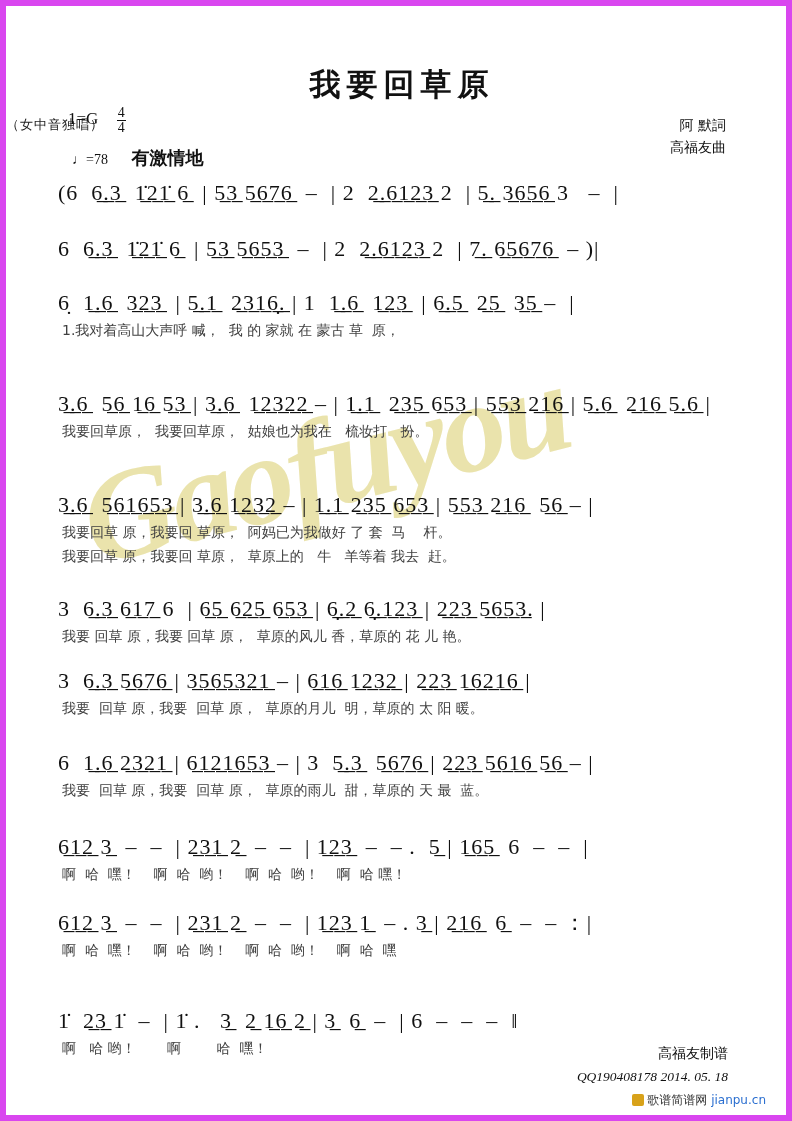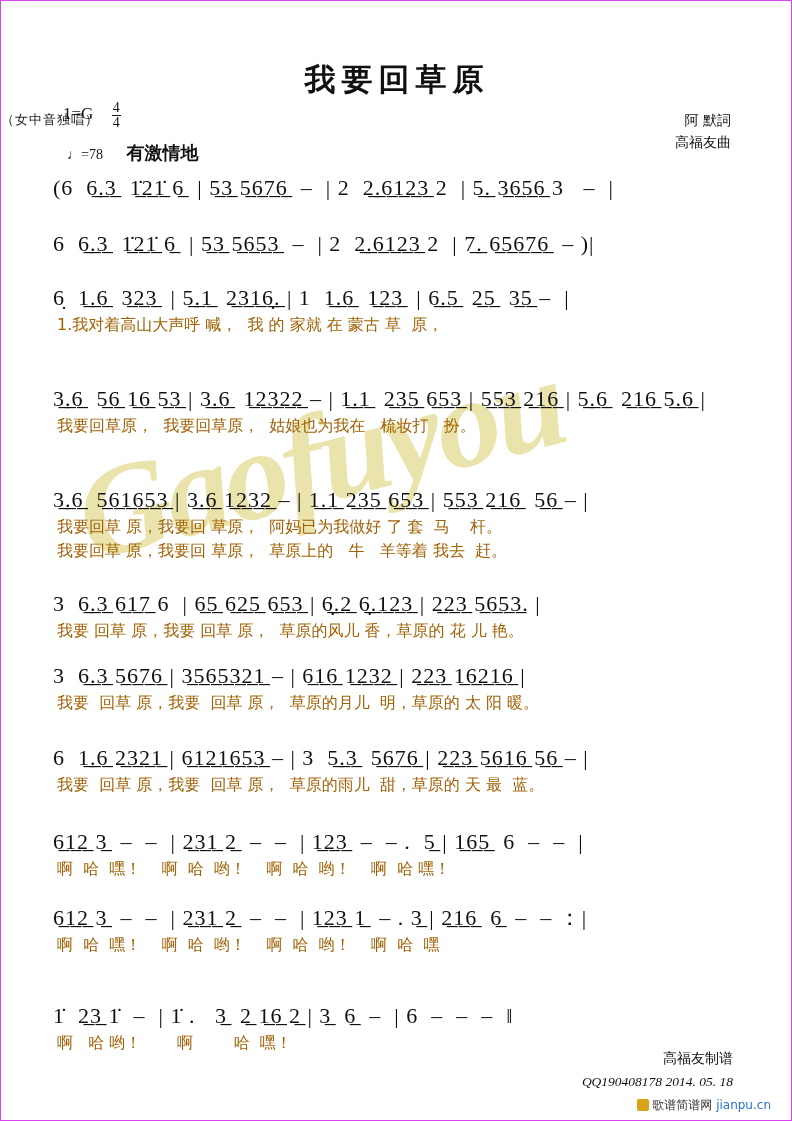--- a/index.html
+++ b/index.html
@@ -5,21 +5,21 @@
   html,body{margin:0;padding:0;}
   body{
     width:792px;height:1121px;
     background:#ffffff;
     font-family:"Liberation Serif", serif;
     position:relative;
     overflow:hidden;
   }
   .sheet{
     position:absolute;inset:0;
-    border:1px solid #d946ef;
+    border:6px solid #d946ef;
     box-sizing:border-box;
   }
   
   .title{
     position:absolute;top:58px;left:0;width:792px;
     text-align:center;
     font-family:"DejaVu Sans", sans-serif;
     font-size:31px;font-weight:bold;letter-spacing:6px;
     color:#111;
   }
@@ -75,24 +75,24 @@
     color:#111;
   }
   .notes{
     font-size:22px;
     letter-spacing:1px;
     white-space:pre;
     line-height:30px;
   }
   .lyric{
     font-family:"DejaVu Sans", sans-serif;
-    font-size:16px;
+    font-size:14px;
     white-space:pre;
     line-height:24px;
-    color:#a16207;
+    color:#404040;
     margin-left:4px;
   }
   
   .footer-name{
     position:absolute;right:58px;bottom:52px;
     font-family:"DejaVu Sans", sans-serif;
     font-size:14px;color:#111;
   }
   .footer-qq{
     position:absolute;right:58px;bottom:30px;

